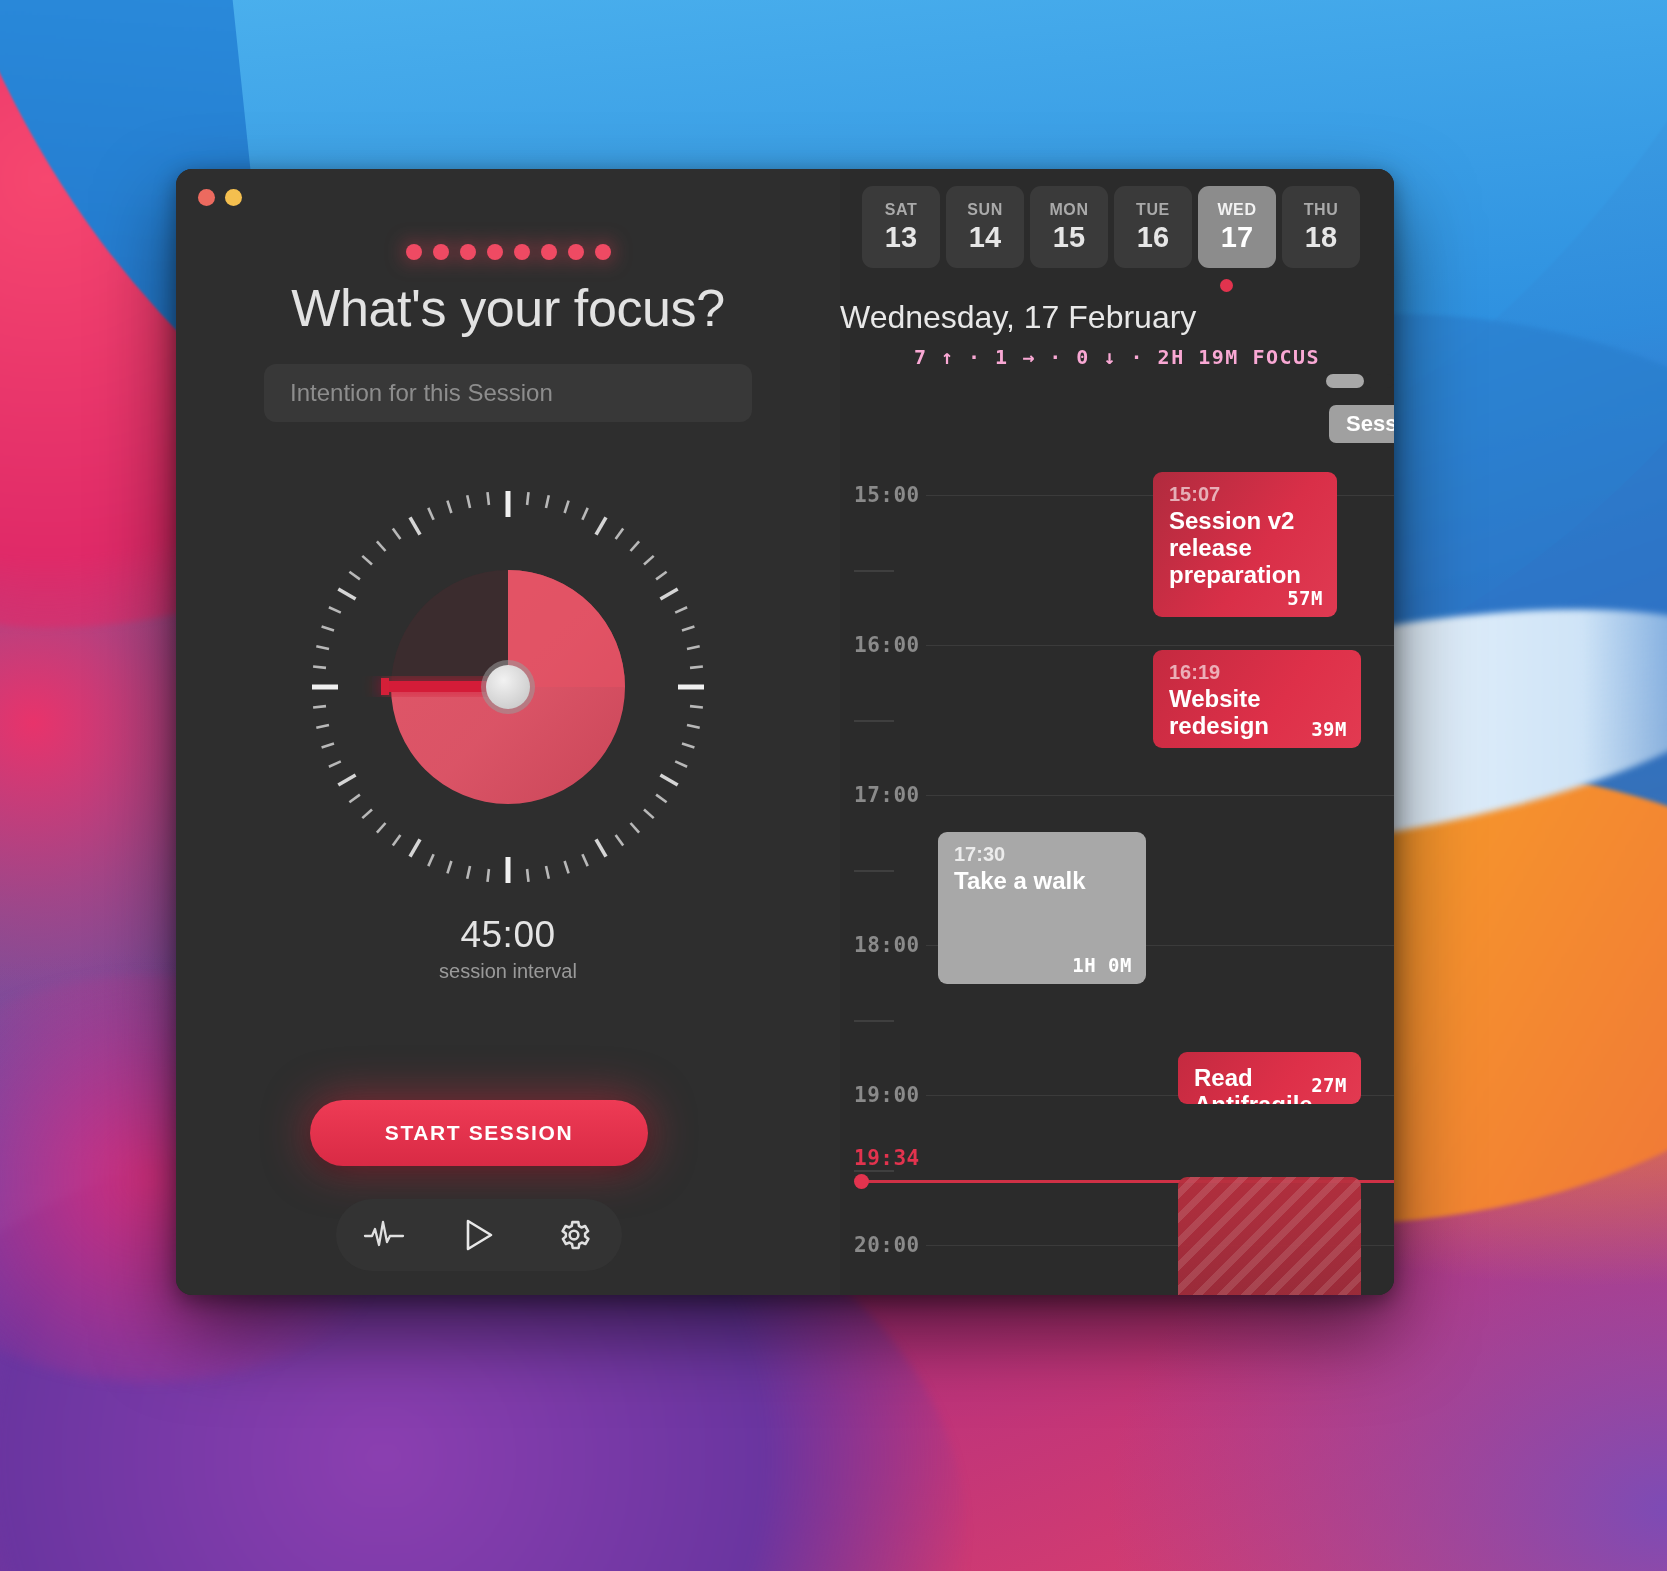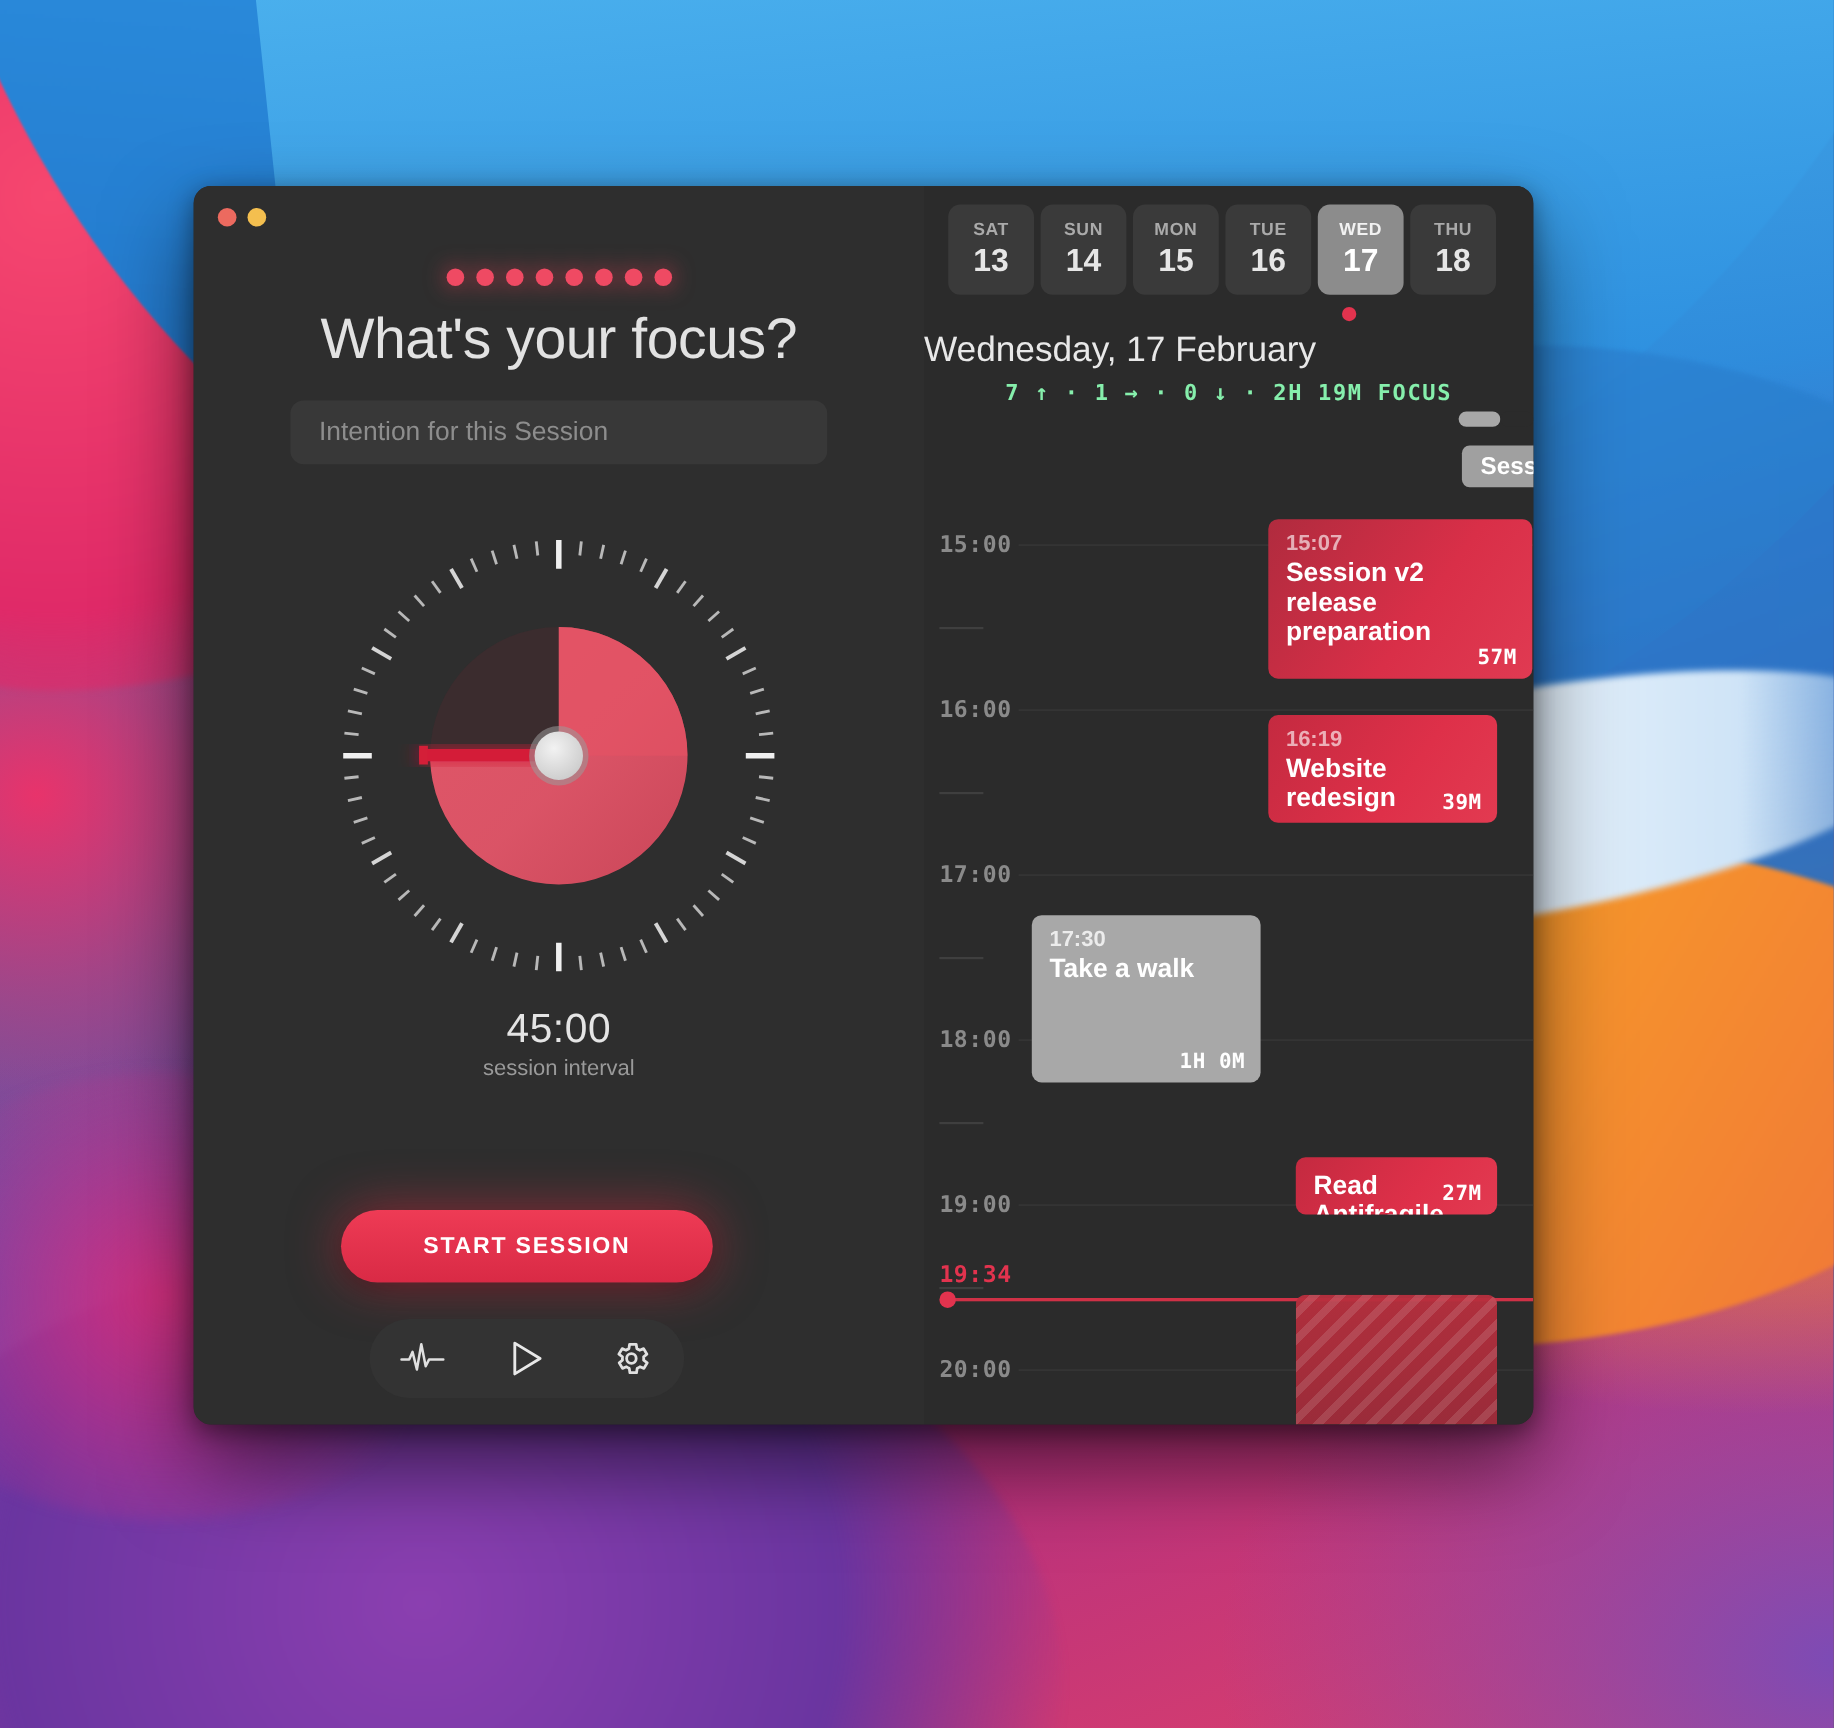--- a/index.html
+++ b/index.html
@@ -170,21 +170,21 @@
   }
 
   #date-title {
     position:absolute; left:0; right:0; top:130px;
     font-size:32px; color:#e8e8e8; font-weight:400;
   }
   #day-stats {
     position:absolute; left:0; right:0; top:176px;
     text-align:center;
     font-family:"DejaVu Sans Mono", monospace;
-    font-size:20px; font-weight:700; color:#86efac; letter-spacing:1.5px;
+    font-size:20px; font-weight:700; color:#f9a8d4; letter-spacing:1.5px;
   }
 
   #progress-bar {
     position:absolute; left:700px; top:205px;
     transform:translateX(-50%);
     width:428px; height:14px;
     display:flex; align-items:center; gap:0;
   }
   .seg { height:14px; border-radius:7px; }
 
@@ -457,21 +457,21 @@
         <div class="hour-line" style="top: 338px;"></div>
         <div class="half-tick" style="top: 413px;"></div>
         <div class="hour-label" style="top: 488px;">18:00</div>
         <div class="hour-line" style="top: 488px;"></div>
         <div class="half-tick" style="top: 563px;"></div>
         <div class="hour-label" style="top: 638px;">19:00</div>
         <div class="hour-line" style="top: 638px;"></div>
         <div class="half-tick" style="top: 713px;"></div>
         <div class="hour-label" style="top: 788px;">20:00</div>
         <div class="hour-line" style="top: 788px;"></div>
-        <div class="event-card ev-red" style="left: 313px; top: 15px; width: 240px; height: 145px;">
+        <div class="event-card ev-red" style="left: 313px; top: 15px; width: 184px; height: 145px;">
           <div class="ev-time">15:07</div>
           <div class="ev-title">Session v2 release preparation</div>
           <div class="ev-dur">57M</div>
         </div>
         <div class="event-card ev-red2" style="left: 313px; top: 193px; width: 208px; height: 98px;">
           <div class="ev-time">16:19</div>
           <div class="ev-title">Website redesign</div>
           <div class="ev-dur">39M</div>
         </div>
         <div class="event-card ev-grey" style="left: 98px; top: 375px; width: 208px; height: 152px;">

